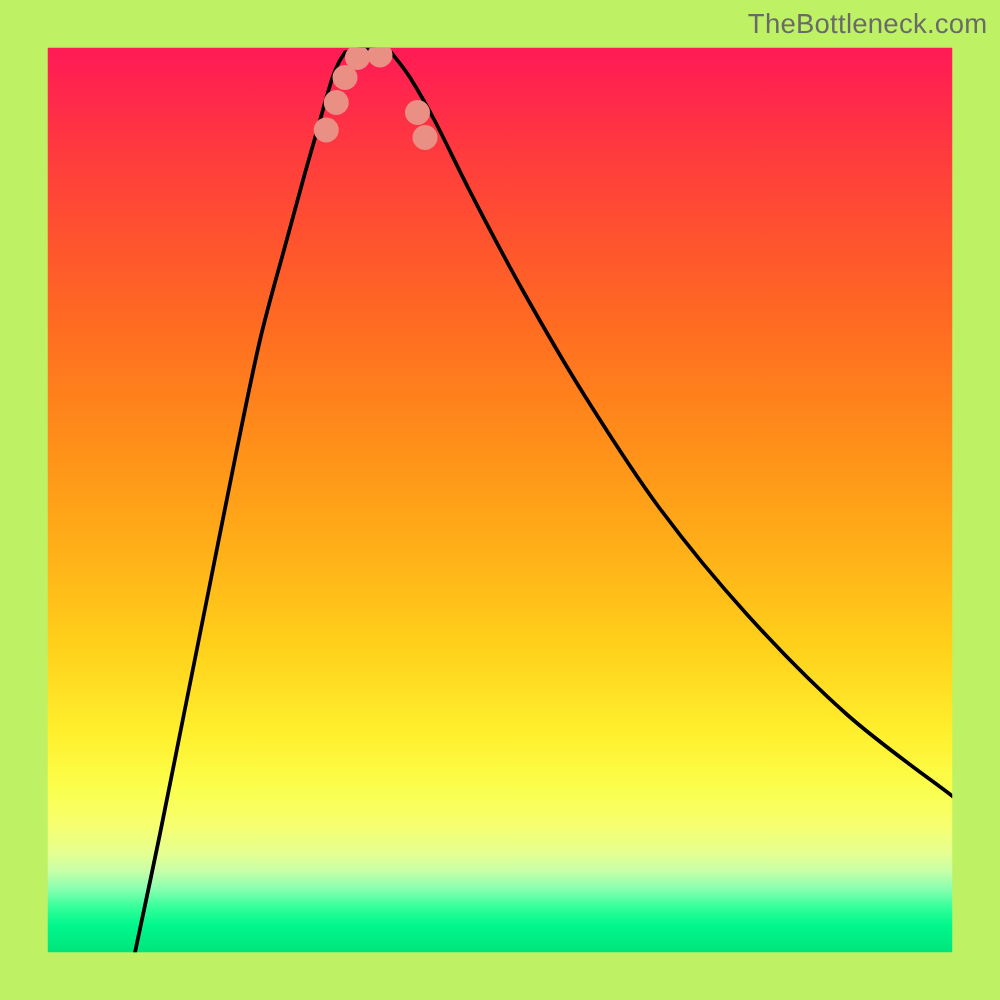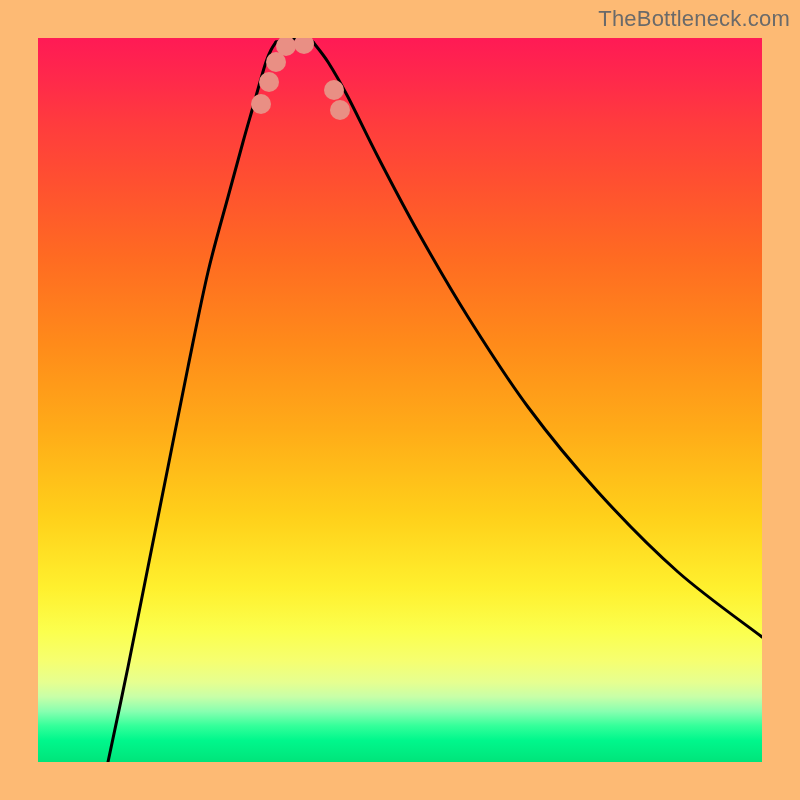--- a/index.html
+++ b/index.html
@@ -10,21 +10,21 @@
     background: #000;
     overflow: hidden;
     font-family: Arial, Helvetica, sans-serif;
   }
   .frame {
     position: absolute;
     top: 0;
     left: 0;
     width: 800px;
     height: 800px;
-    background: #fdba74;
+    background: #bef264;
   }
   .plot {
     position: absolute;
     top: 38px;
     left: 38px;
     width: 724px;
     height: 724px;
     overflow: hidden;
   }
   .gradient {

